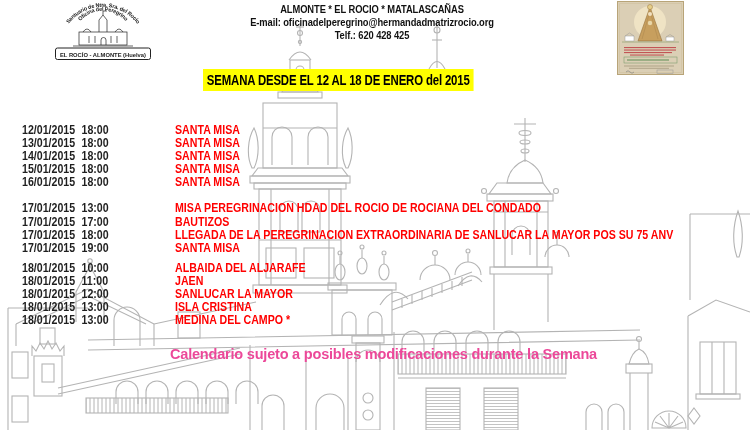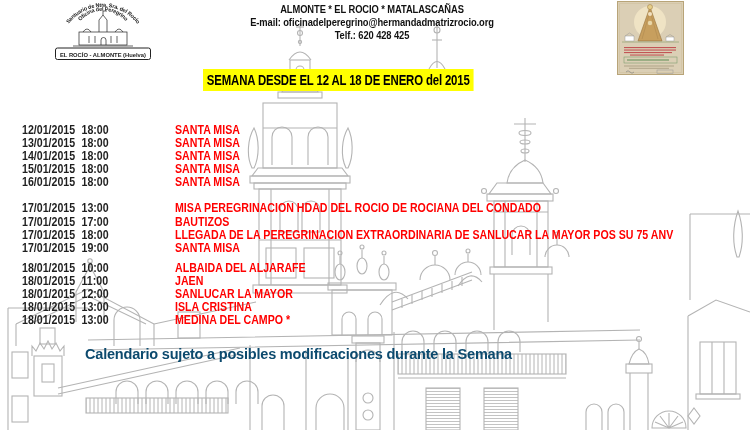--- a/index.html
+++ b/index.html
@@ -41,21 +41,21 @@
   .sched-block{margin:0;}
   .sched-block + .sched-block{margin-top:13px;}
   .sched-block:last-child{margin-top:7px;}
   .sched-row{display:flex;}
   .col-date{width:70px;color:#1f1f1f;}
   .col-time{width:110px;color:#1f1f1f;}
   .col-event{color:#ff0000;}
   
   .note{
     position:absolute;left:0;top:346px;width:597px;z-index:4;
-    text-align:center;color:#0c4a6e;font-weight:bold;font-size:14.5px;
+    text-align:right;color:#ec4899;font-weight:bold;font-size:14.5px;
     letter-spacing:-.2px;
   }
 </style>
 </head>
 <body>
 
 <svg id="church-art" viewBox="0 0 750 430" fill="none" stroke="#b4b4b4" stroke-width="1.1">
   <defs>
     <pattern id="hv" width="4" height="12" patternUnits="userSpaceOnUse">
       <path d="M2,0 V12" stroke="#b4b4b4" stroke-width="1"></path>

